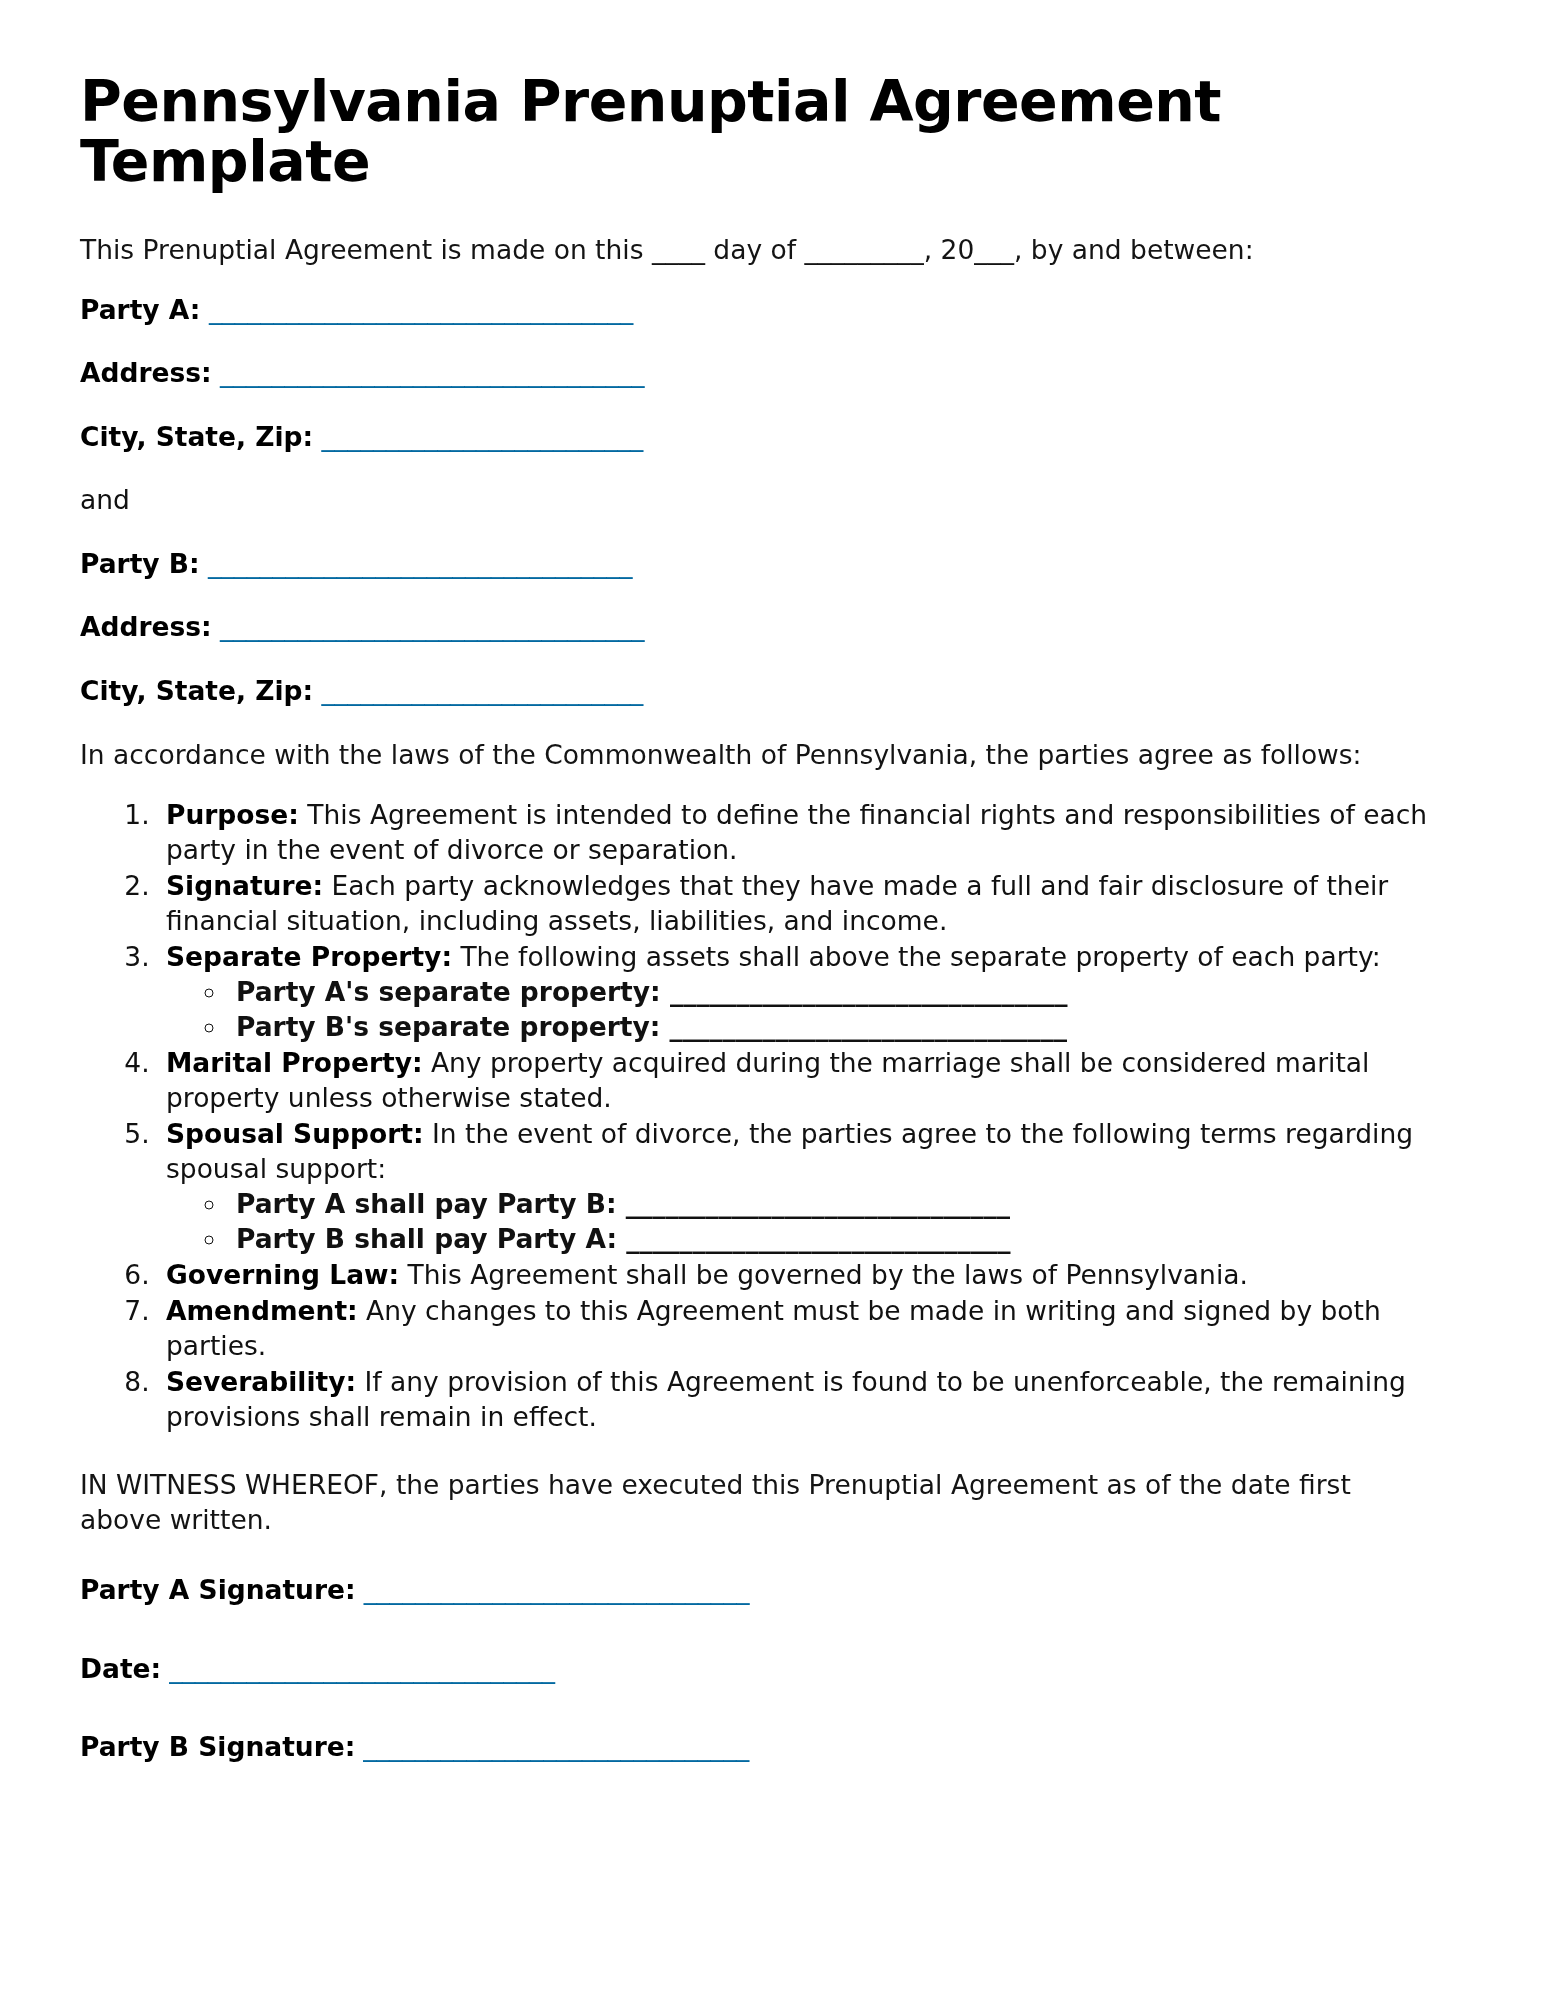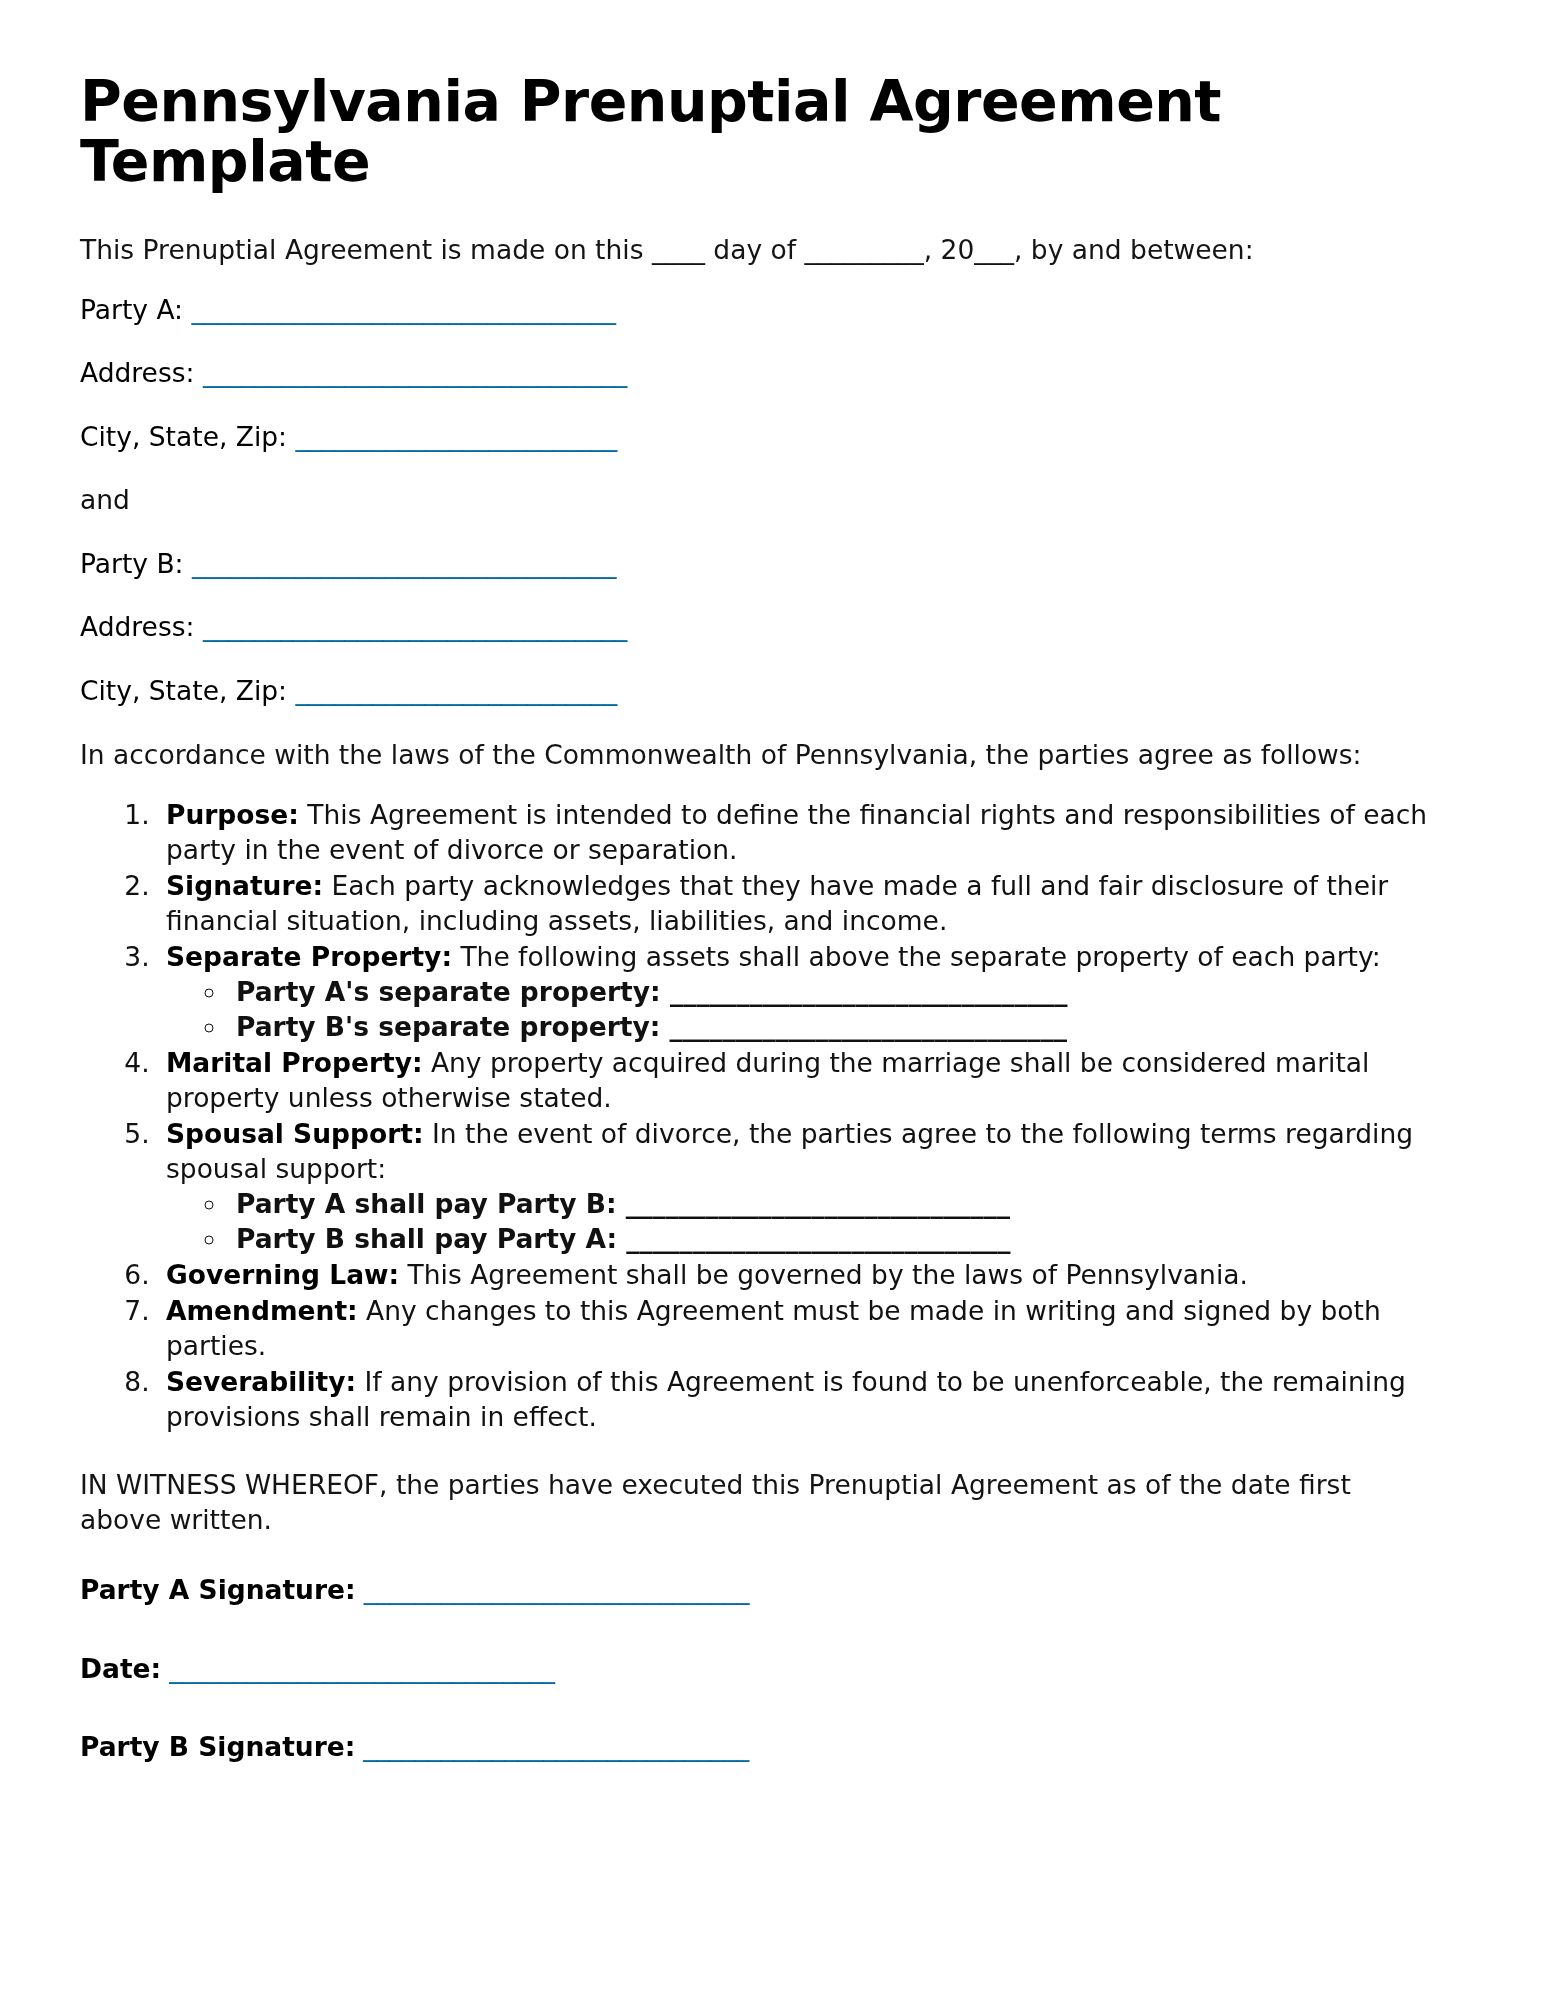--- a/index.html
+++ b/index.html
@@ -46,21 +46,21 @@
   .para.tight { }
 
   
   .field-row {
     font-size: 26.5px;
     line-height: 1.3;
     margin: 0 0 29px 0;
     white-space: nowrap;
   }
   .field-label {
-    font-weight: 400;
+    font-weight: 700;
     color: #000000;
   }
   .blank {
     letter-spacing: -0.4px;
     color: #0369a1;
   }
 
   .and-line {
     font-size: 26.5px;
     line-height: 1.3;

